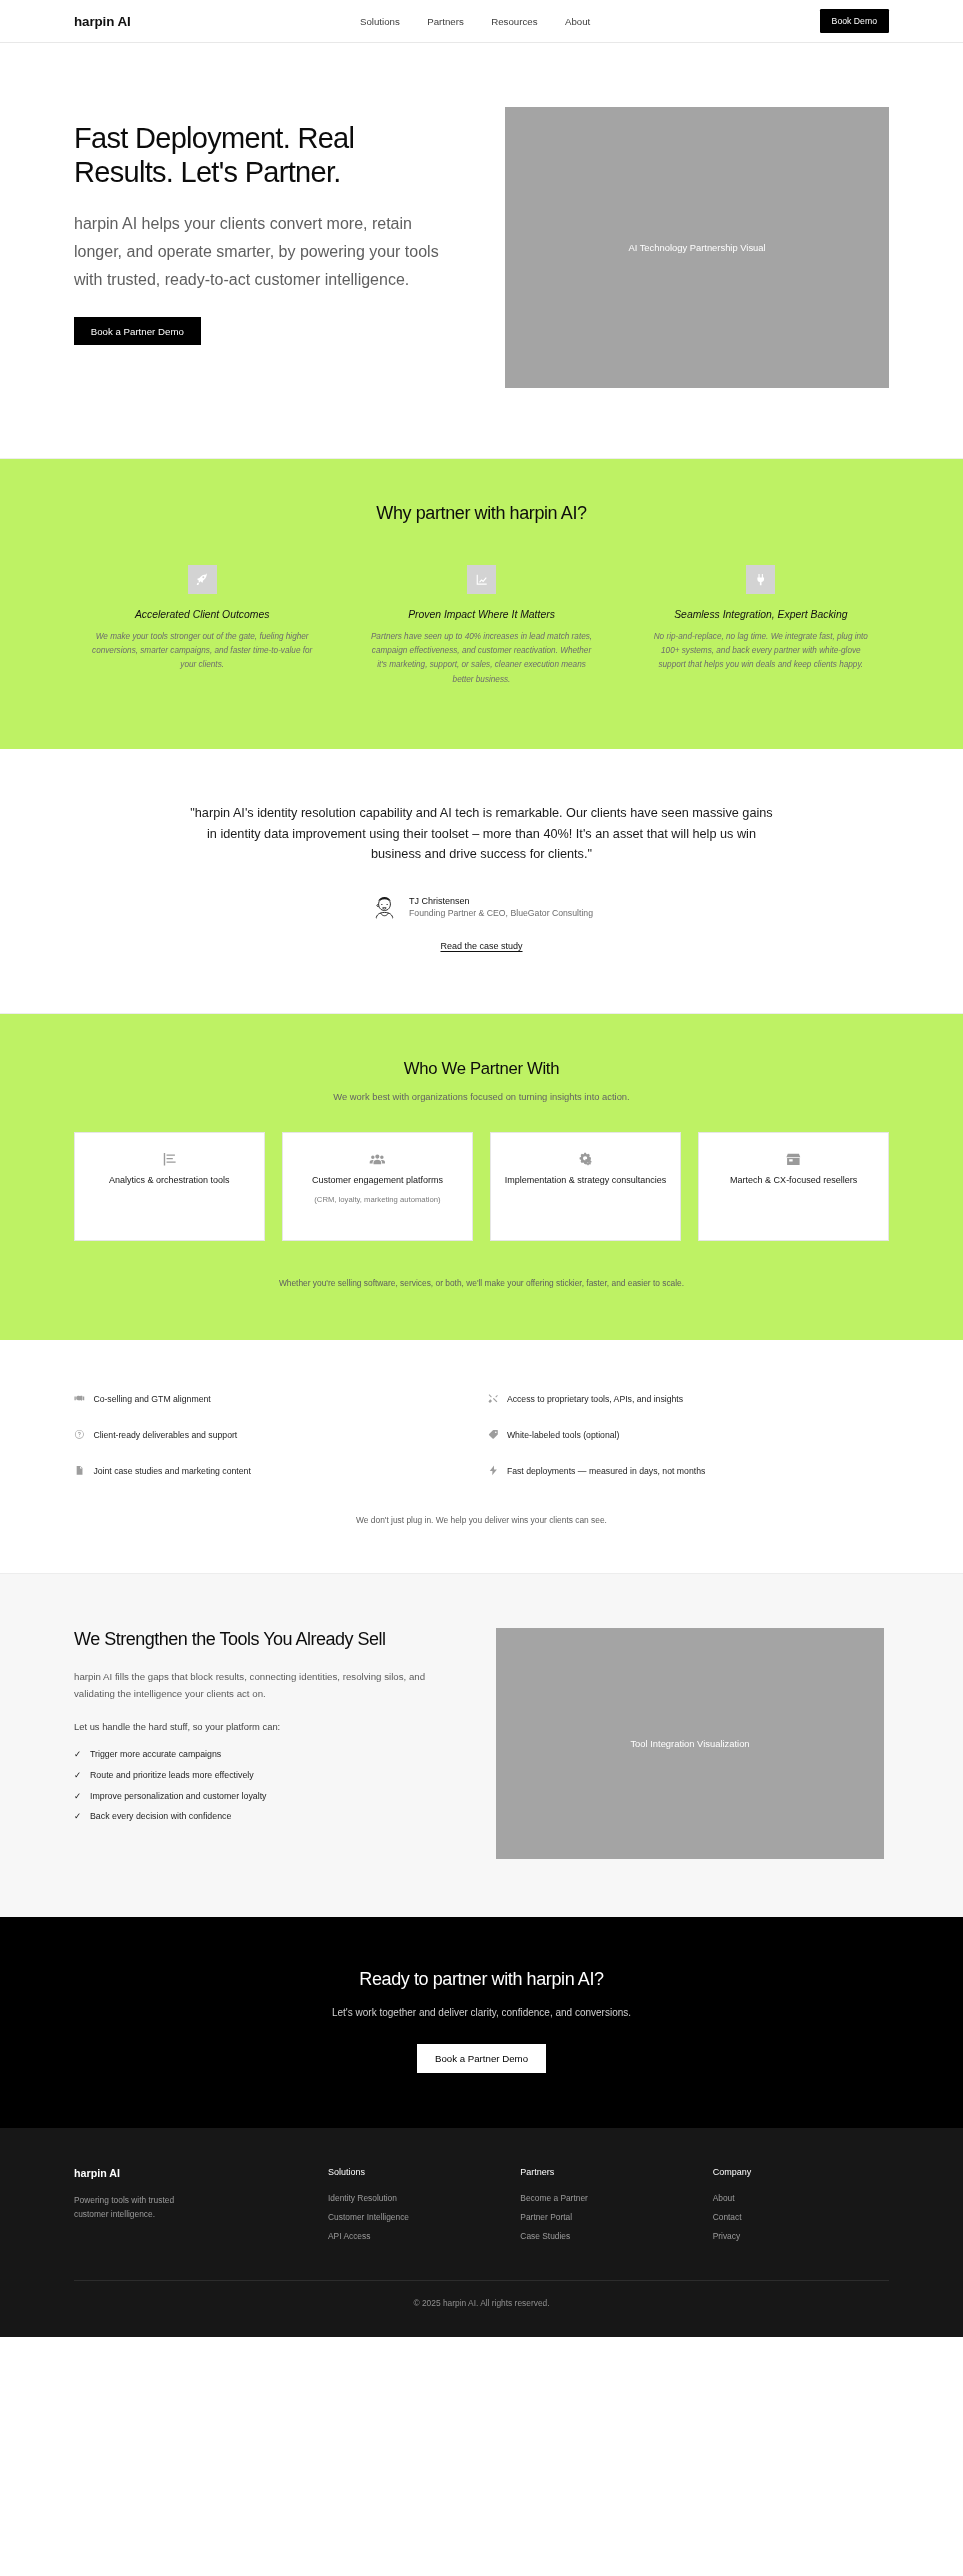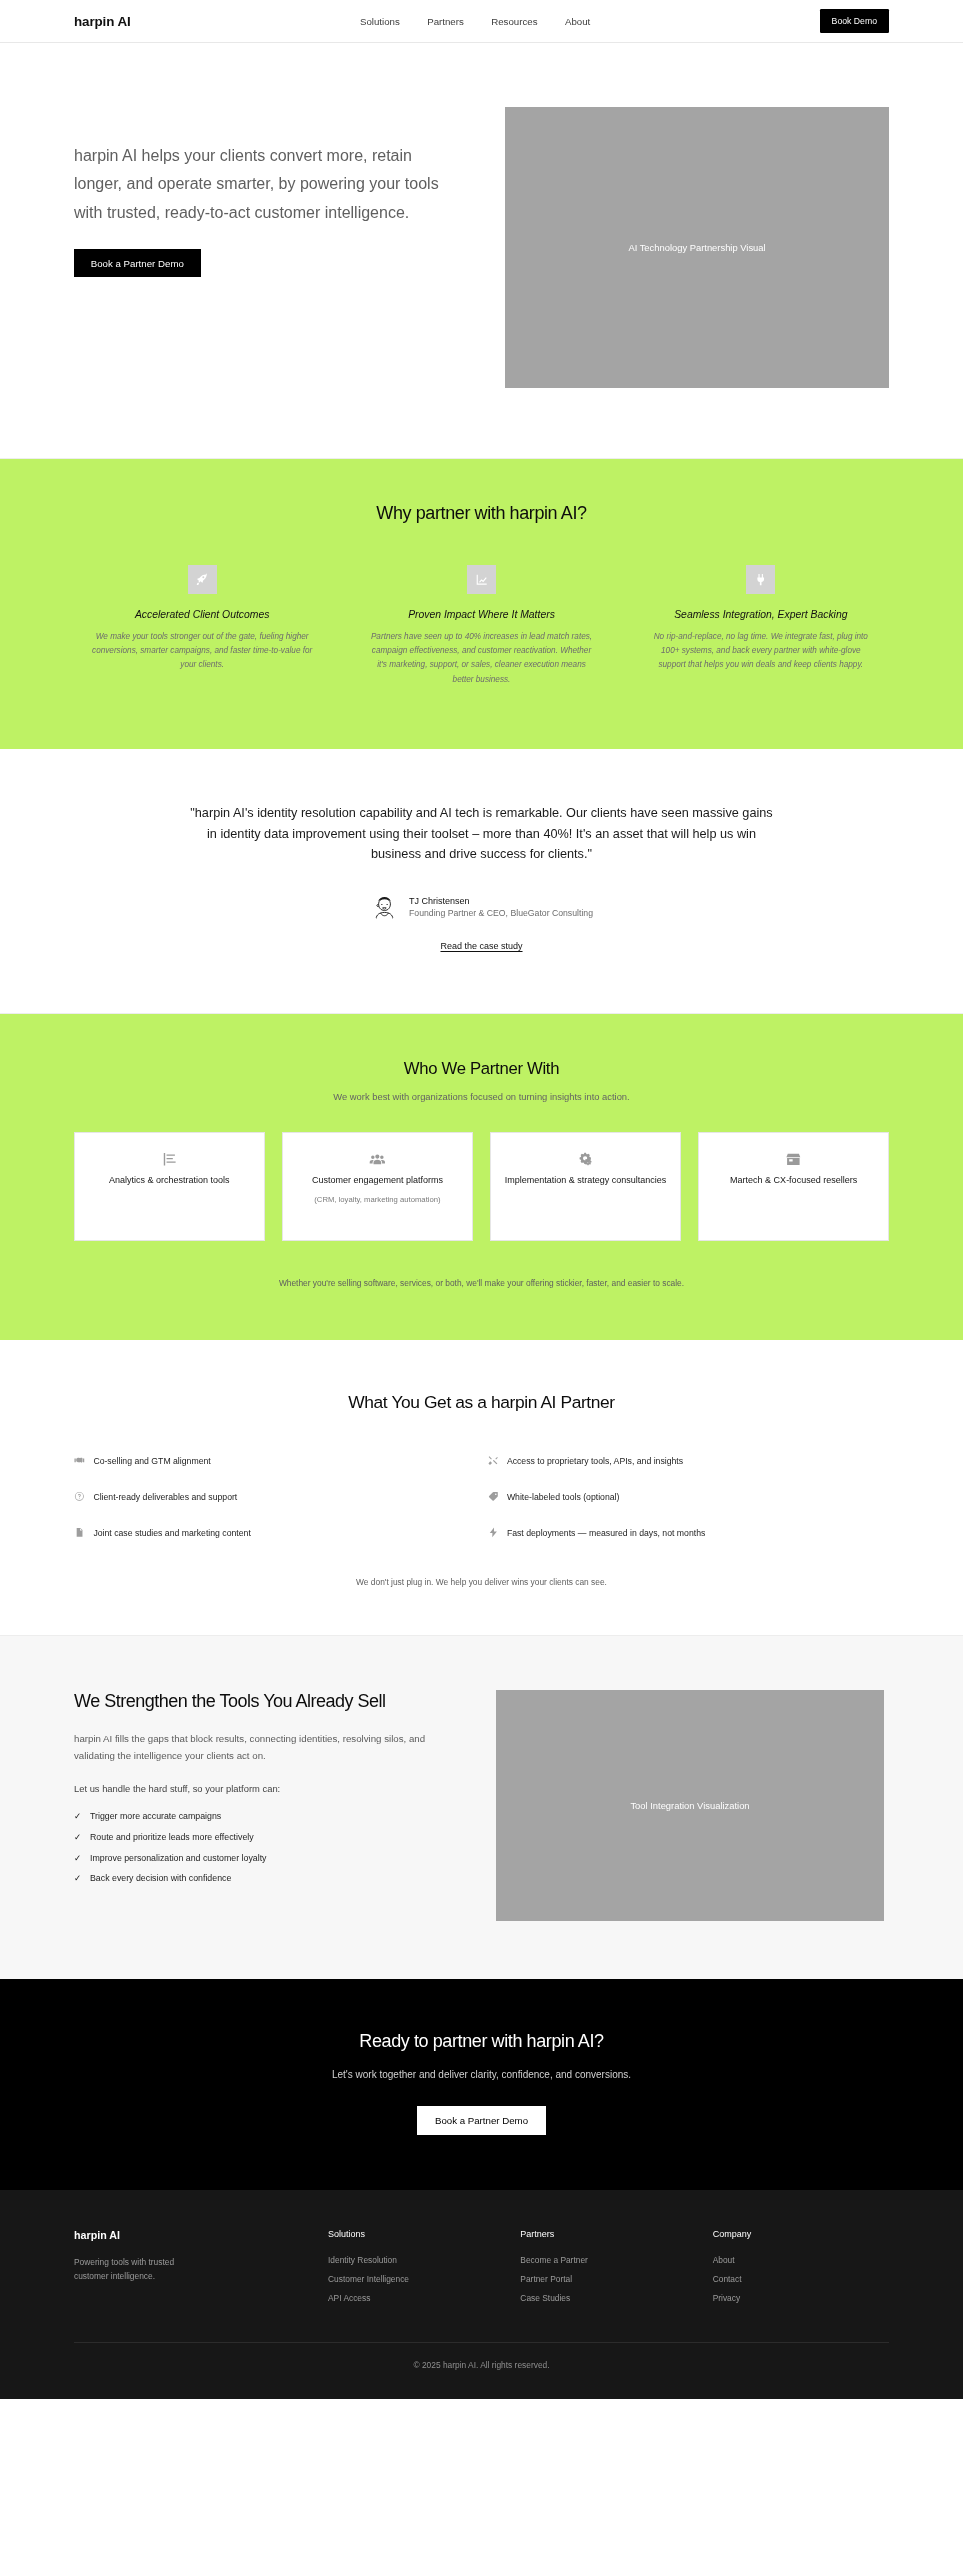--- a/index.html
+++ b/index.html
@@ -213,20 +213,21 @@
       <a class="nav-link" href="#">Solutions</a>
       <a class="nav-link" href="#">Partners</a>
       <a class="nav-link" href="#">Resources</a>
       <a class="nav-link" href="#">About</a>
     </nav>
     <button class="nav-cta">Book Demo</button>
   </header>
 
   <section class="hero">
     <div class="hero-left">
+      <h1 class="hero-h1">Fast Deployment. Real Results. Let's Partner.</h1>
       <p class="hero-sub">harpin AI helps your clients convert more, retain longer, and operate smarter, by powering your tools with trusted, ready-to-act customer intelligence.</p>
       <button class="hero-btn">Book a Partner Demo</button>
     </div>
     <div class="hero-visual">
       <span>AI Technology Partnership Visual</span>
     </div>
   </section>
 
   <section class="why">
     <h2 class="why-title">Why partner with harpin AI?</h2>
@@ -337,21 +338,20 @@
         </div>
         <div class="partner-label">Martech &amp; CX-focused resellers</div>
         <div class="partner-note"></div>
       </div>
 
     </div>
     <p class="partners-foot">Whether you're selling software, services, or both, we'll make your offering stickier, faster, and easier to scale.</p>
   </section>
 
   <section class="benefits">
-    <h2 class="benefits-title">What You Get as a harpin AI Partner</h2>
     <div class="benefits-grid">
 
       <div class="benefit">
         <span class="benefit-icon">
           <svg viewBox="0 0 24 24">
               <path d="M1 8h3v8H1V8zm19 0h3v8h-3V8zM5 8.5 8.5 6h3l2 1.5L15 6h3l1 1.5V15l-2 2.5-2.5-2-1.5 1.5-2-1.5-1.5 1.5L5 14V8.5z"></path>
             </svg>
         </span>
         <span class="benefit-text">Co-selling and GTM alignment</span>
       </div>

